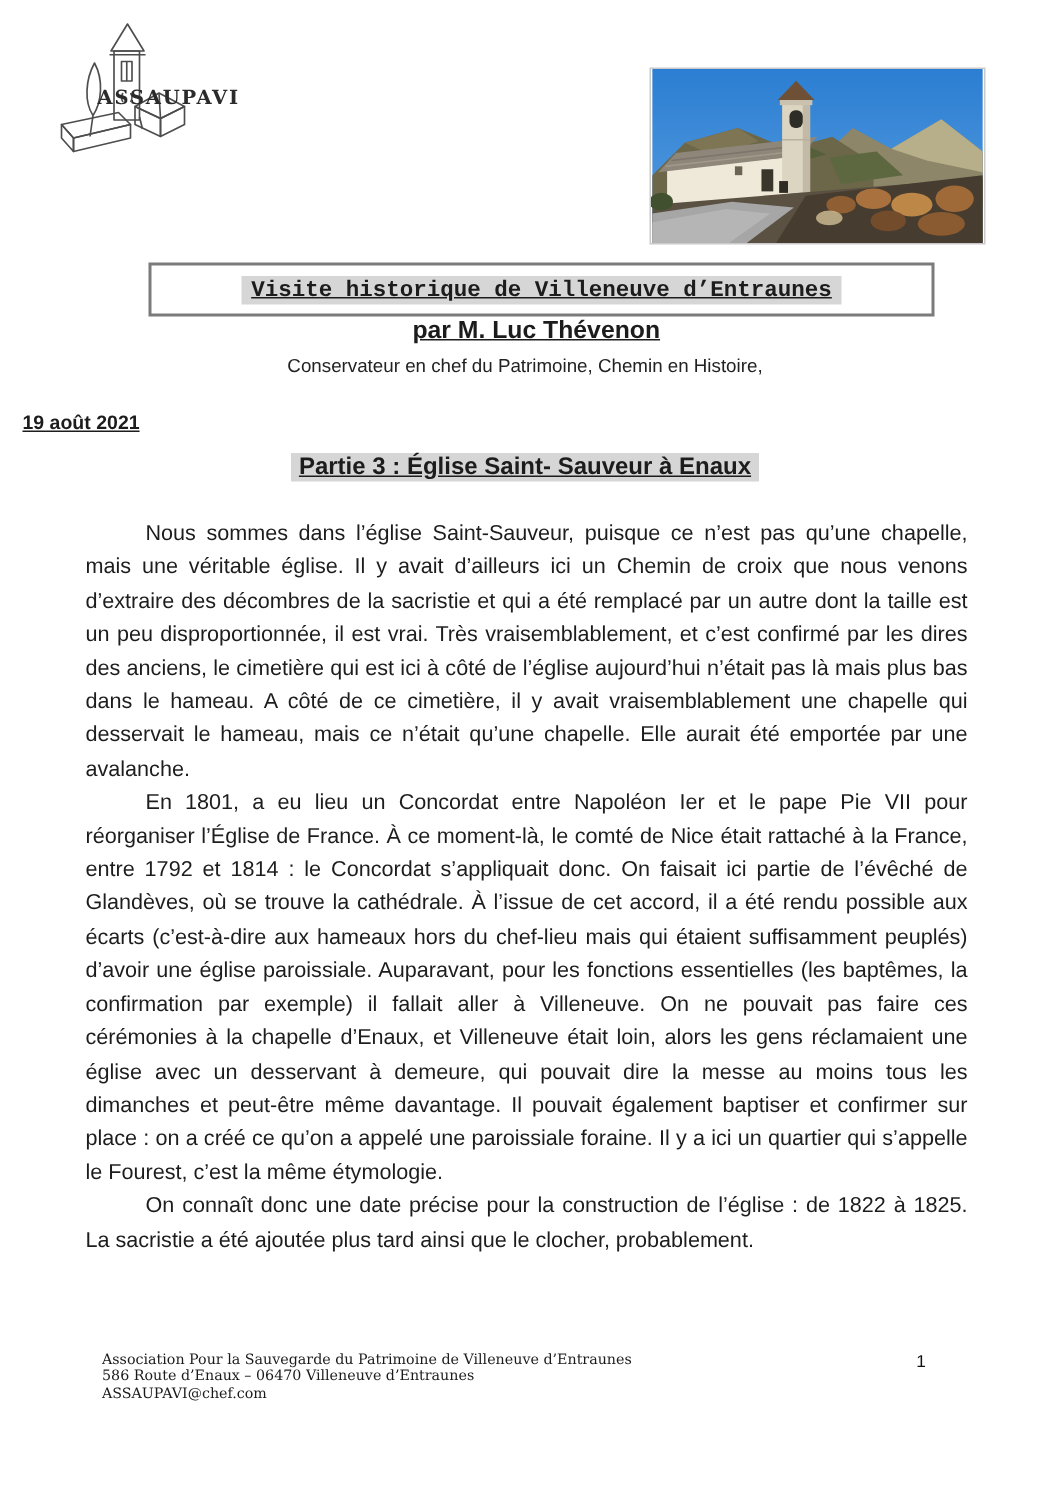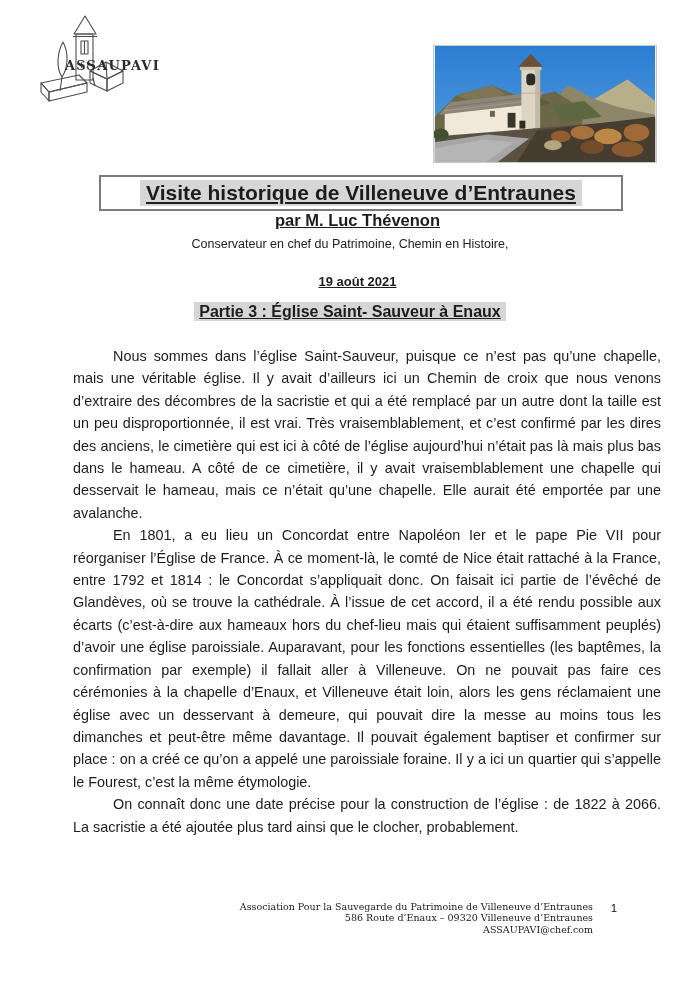--- a/index.html
+++ b/index.html
@@ -28,41 +28,41 @@
   .photo svg{display:block;}
   
   .hl{background:#d6d6d6;}
   .u{text-decoration:underline;padding-left:15px;}
   .title-box{
     position:absolute;left:99px;top:175px;width:524px;height:36px;
     border:2px solid #7b7b7b;box-sizing:border-box;
     display:flex;align-items:center;justify-content:center;
   }
   .title-box .title-text{
-    font-size:21px;font-weight:bold;padding:1px 6px;
+    font-size:15px;font-weight:bold;padding:1px 6px;font-family:Liberation Mono, monospace;
   }
   .byline{position:absolute;left:0;top:211px;width:700px;text-align:center;
     font-size:16.5px;font-weight:bold;}
   .cred{position:absolute;left:0;width:700px;text-align:center;font-size:12.5px;color:#222;}
   .cred1{top:237px;}
   .cred2{top:255px;}
-  .date-line{position:absolute;left:0;top:274px;width:700px;text-align:center;
+  .date-line{position:absolute;left:0;top:274px;width:700px;
     font-size:13px;font-weight:bold;}
   .section-heading{position:absolute;left:0;top:303px;width:700px;text-align:center;
     font-size:16px;font-weight:bold;}
   .section-heading span{padding:1px 5px;}
   
   .body-text{
-    position:absolute;left:73px;top:345px;width:588px;
+    position:absolute;left:57px;top:345px;width:588px;
     font-size:14.4px;line-height:22.4px;text-align:justify;color:#1d1d1d;
   }
   .body-text p{margin:0;text-indent:40px;}
   
   .footer{
-    position:absolute;left:48px;top:901px;width:545px;text-align:right;
+    position:absolute;left:68px;top:901px;width:545px;text-align:left;
     font-family:"DejaVu Serif", serif;font-size:9.5px;line-height:11.3px;color:#1a1a1a;
   }
   .footer div{white-space:nowrap;}
   .page-number{
     position:absolute;left:604px;top:902px;width:20px;text-align:center;
     font-size:11.5px;color:#111;
   }
 </style>
 </head>
 <body>
@@ -164,24 +164,24 @@
     <span class="u">19 août 2021</span>
   </div>
 
   <div class="section-heading">
     <span class="hl u">Partie 3 : Église Saint- Sauveur à Enaux</span>
   </div>
 
   <div class="body-text">
     <p>Nous sommes dans l’église Saint-Sauveur,  puisque ce n’est pas qu’une chapelle, mais une véritable église. Il y avait d’ailleurs ici un Chemin de croix que nous venons d’extraire des décombres de la sacristie et qui a été remplacé par un autre dont la taille est un peu disproportionnée, il est vrai. Très vraisemblablement,  et c’est confirmé par les dires des anciens, le cimetière qui est ici à côté de l’église aujourd’hui n’était pas là mais plus bas dans le hameau. A  côté de ce cimetière, il y avait vraisemblablement une chapelle qui desservait le hameau, mais ce n’était qu’une chapelle. Elle aurait été emportée par une avalanche.</p>
     <p>En 1801, a eu lieu un Concordat entre Napoléon Ier et le pape Pie VII pour réorganiser l’Église de France. À ce moment-là,  le comté de Nice était rattaché à la France, entre 1792 et 1814 : le Concordat s’appliquait donc. On faisait ici partie de l’évêché de Glandèves, où se trouve la cathédrale. À l’issue de cet accord, il a été rendu possible aux écarts (c’est-à-dire aux hameaux hors du chef-lieu mais qui étaient suffisamment peuplés) d’avoir une église paroissiale. Auparavant, pour les fonctions essentielles (les baptêmes, la confirmation par exemple) il fallait aller à Villeneuve. On ne pouvait pas faire ces cérémonies à la chapelle d’Enaux, et Villeneuve était loin, alors les gens réclamaient une église avec un desservant à demeure, qui pouvait dire la messe au moins tous les dimanches et peut-être même davantage. Il pouvait également baptiser et confirmer sur place : on a créé ce qu’on a appelé une paroissiale foraine. Il y a ici un quartier qui s’appelle le Fourest, c’est la même étymologie.</p>
-    <p>On connaît donc une date précise pour la construction de l’église : de 1822 à 2066. La sacristie a été ajoutée plus tard ainsi que le clocher, probablement.</p>
+    <p>On connaît donc une date précise pour la construction de l’église : de 1822 à 1825. La sacristie a été ajoutée plus tard ainsi que le clocher, probablement.</p>
   </div>
 
   <div class="footer">
     <div>Association Pour la Sauvegarde du Patrimoine de Villeneuve d’Entraunes</div>
-    <div>586 Route d’Enaux – 09320 Villeneuve d’Entraunes</div>
+    <div>586 Route d’Enaux – 06470 Villeneuve d’Entraunes</div>
     <div>ASSAUPAVI@chef.com</div>
   </div>
 
   <div class="page-number">1</div>
 
 </div>
 
 </body></html>

